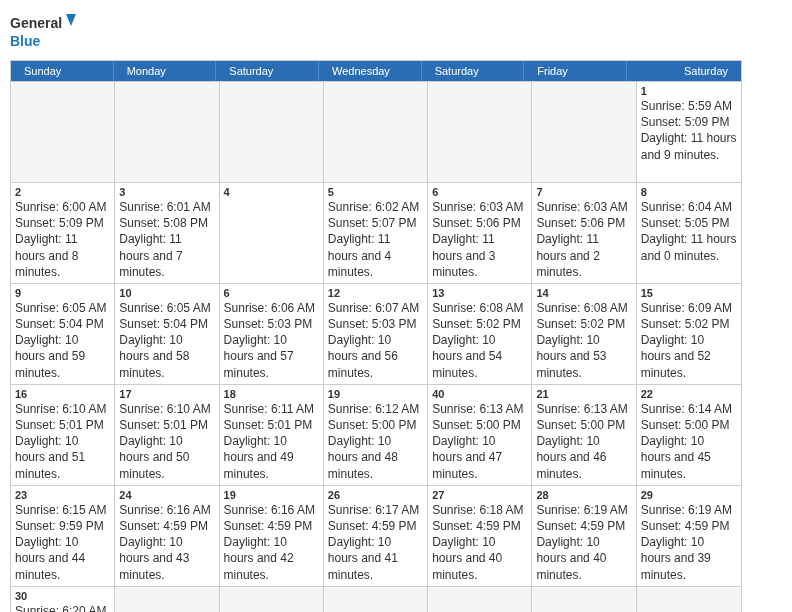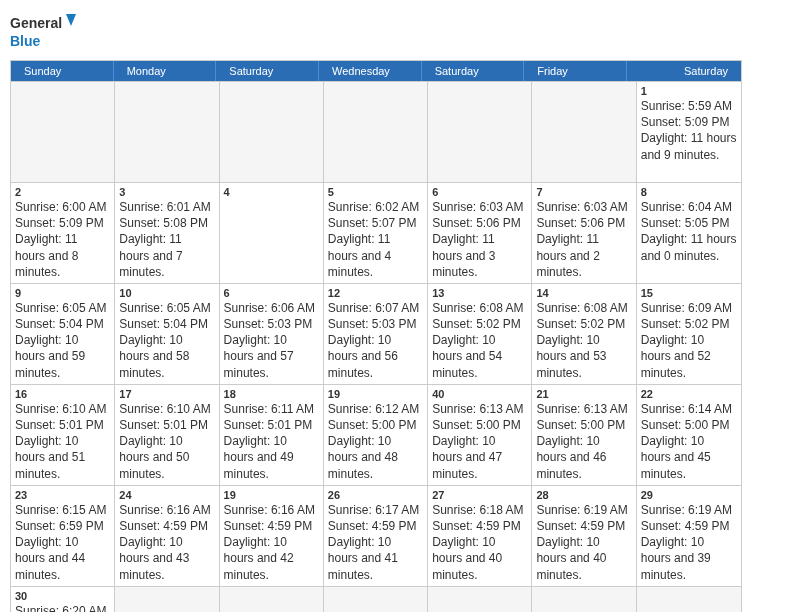--- a/index.html
+++ b/index.html
@@ -273,21 +273,21 @@
         <div class="cell">
           <span class="day-num">22</span>
           <div class="cell-content">Sunrise: 6:14 AM
 Sunset: 5:00 PM
 Daylight: 10 hours
 and 45 minutes.</div>
         </div>
         <div class="cell">
           <span class="day-num">23</span>
           <div class="cell-content">Sunrise: 6:15 AM
-Sunset: 6:59 PM
+Sunset: 9:59 PM
 Daylight: 10 hours
 and 44 minutes.</div>
         </div>
         <div class="cell">
           <span class="day-num">24</span>
           <div class="cell-content">Sunrise: 6:16 AM
 Sunset: 4:59 PM
 Daylight: 10 hours
 and 43 minutes.</div>
         </div>

